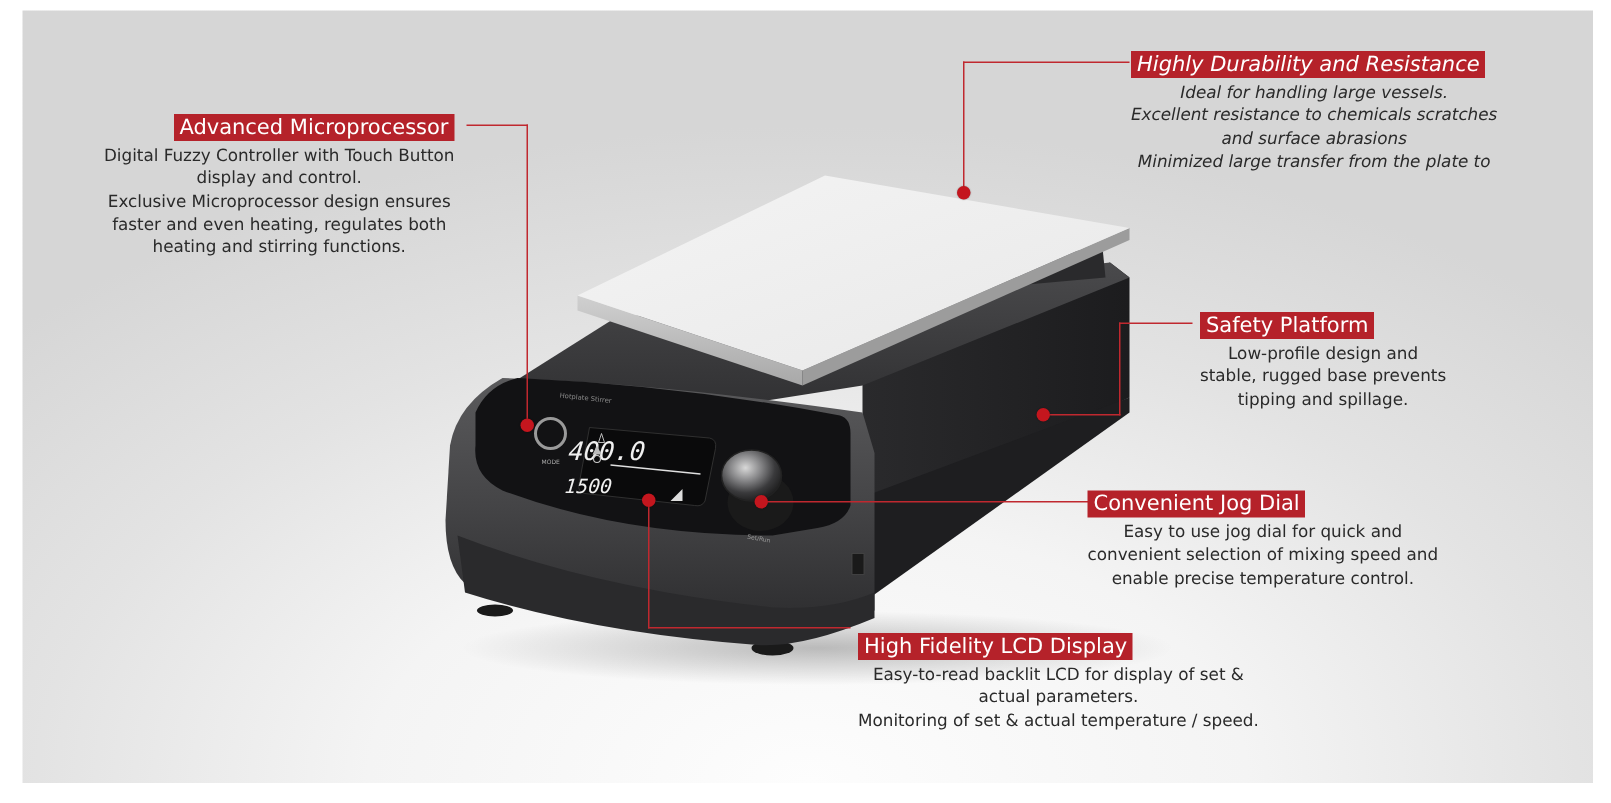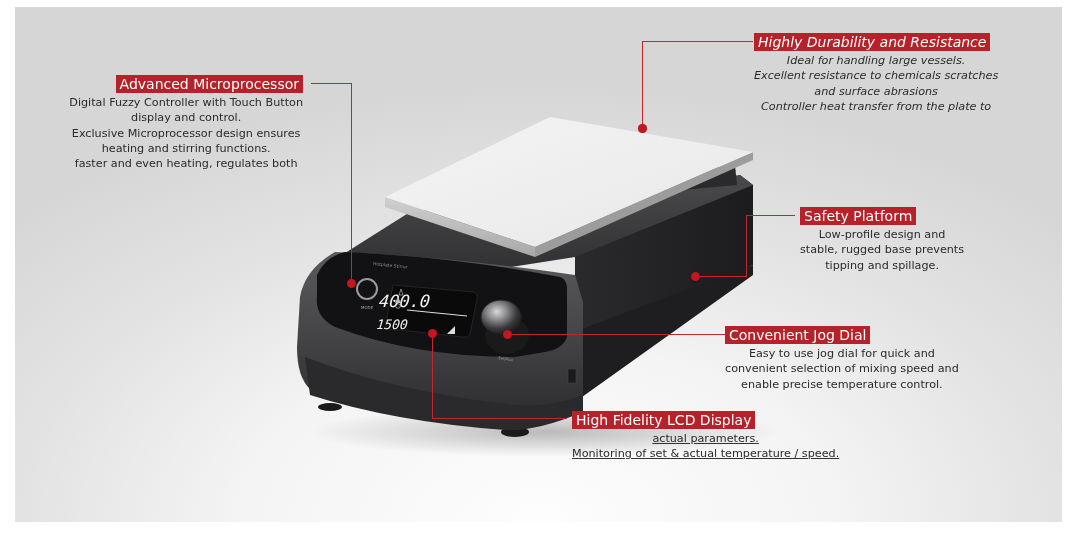--- a/index.html
+++ b/index.html
@@ -159,32 +159,32 @@
   <div class="ln" style="left:417px; top:326px; width:1px; height:86px;"></div>
   <div class="ln" style="left:417px; top:411px; width:135px; height:1px;"></div>
   <div class="dot" style="left:413px; top:322px;"></div>
 
   <div class="callout right-align" style="right:759px; top:67px;">
     <div class="badge">Advanced Microprocessor</div>
     <div class="desc">
       <div>Digital Fuzzy Controller with Touch Button</div>
       <div>display and control.</div>
       <div>Exclusive Microprocessor design ensures</div>
+      <div>faster and even heating, regulates both</div>
       <div>heating and stirring functions.</div>
-      <div>faster and even heating, regulates both</div>
     </div>
   </div>
 
   <div class="callout" style="left:739px; top:25px;font-style:italic;">
     <div class="badge">Highly Durability and Resistance</div>
     <div class="desc">
       <div>Ideal for handling large vessels.</div>
       <div>Excellent resistance to chemicals scratches</div>
       <div>and surface abrasions</div>
-      <div>Controller heat transfer from the plate to</div>
+      <div>Minimized large transfer from the plate to</div>
     </div>
   </div>
 
   <div class="callout" style="left:785px; top:199px;">
     <div class="badge">Safety Platform</div>
     <div class="desc">
       <div>Low-profile design and</div>
       <div>stable, rugged base prevents</div>
       <div>tipping and spillage.</div>
     </div>
@@ -192,20 +192,21 @@
 
   <div class="callout" style="left:710px; top:318px;">
     <div class="badge">Convenient Jog Dial</div>
     <div class="desc">
       <div>Easy to use jog dial for quick and</div>
       <div>convenient selection of mixing speed and</div>
       <div>enable precise temperature control.</div>
     </div>
   </div>
 
-  <div class="callout" style="left:557px; top:403px;text-decoration:underline;">
+  <div class="callout" style="left:557px; top:413px;">
     <div class="badge">High Fidelity LCD Display</div>
     <div class="desc">
+      <div>Easy-to-read backlit LCD for display of set &amp;</div>
       <div>actual parameters.</div>
       <div>Monitoring of set &amp; actual temperature / speed.</div>
     </div>
   </div>
 </div>
 
 </body></html>

